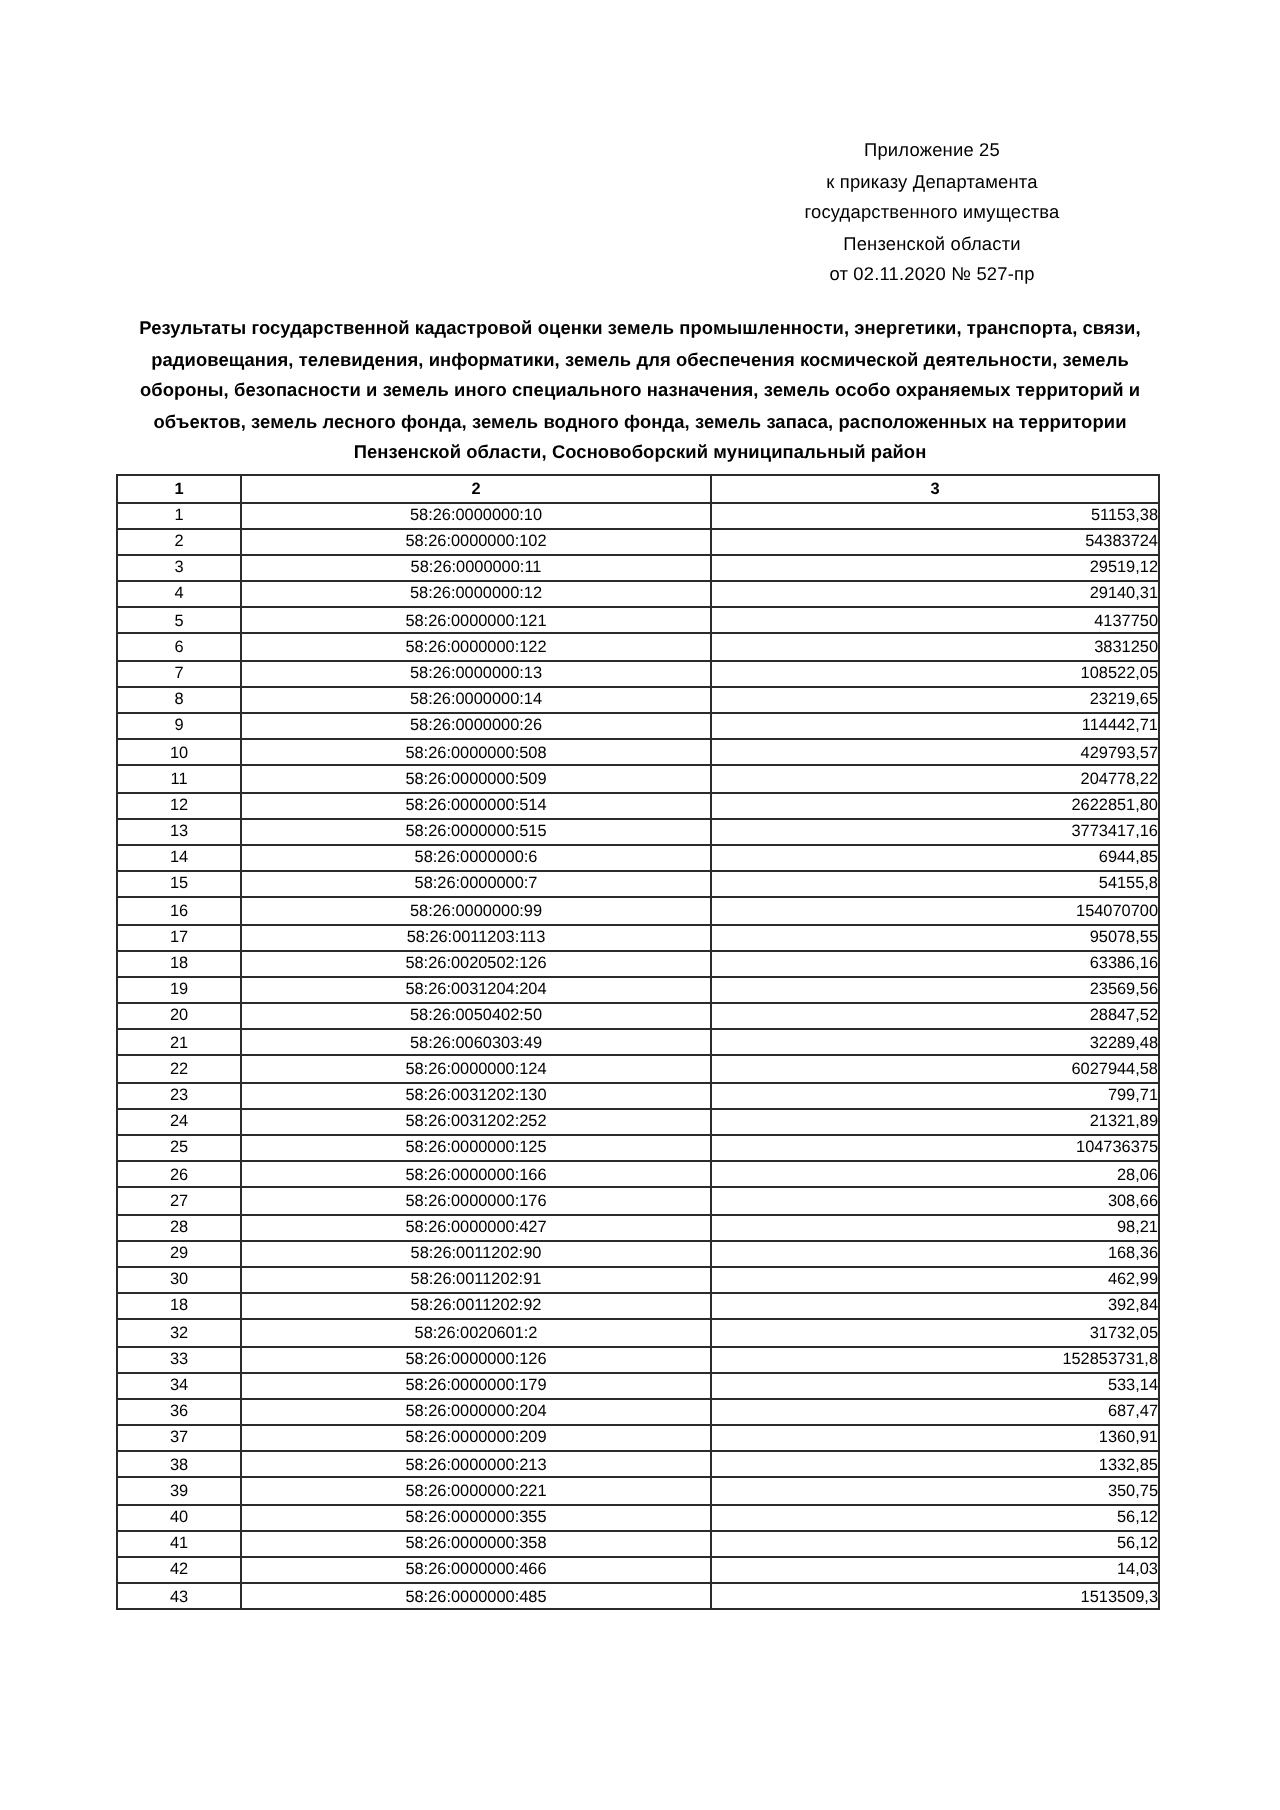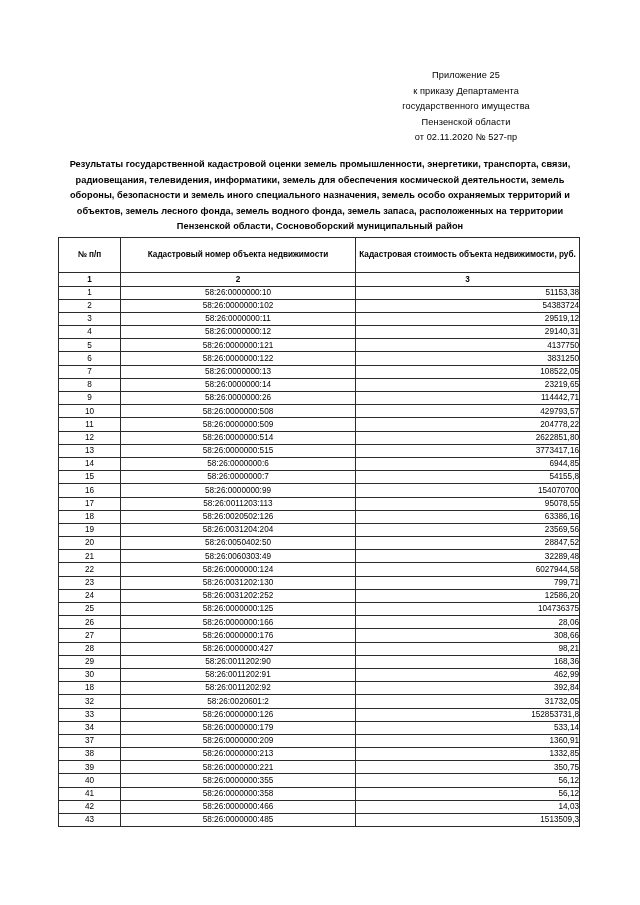--- a/index.html
+++ b/index.html
@@ -108,25 +108,20 @@
 
   <div class="table-wrap">
     <table class="reg">
       <colgroup>
         <col class="c-num">
         <col class="c-cad">
         <col class="c-price">
       </colgroup>
       <thead>
         <tr>
-          <th class="head-cell">№ п/п</th>
-          <th class="head-cell">Кадастровый номер объекта недвижимости</th>
-          <th class="head-cell">Кадастровая стоимость объекта недвижимости, руб.</th>
-        </tr>
-        <tr>
           <th class="numrow">1</th>
           <th class="numrow">2</th>
           <th class="numrow">3</th>
         </tr>
       </thead>
       <tbody id="table-body">
           <tr>
             <td class="n">1</td>
             <td class="cd">58:26:0000000:10</td>
             <td class="pr">51153,38</td>
@@ -237,21 +232,21 @@
             <td class="pr">6027944,58</td>
           </tr>
           <tr>
             <td class="n">23</td>
             <td class="cd">58:26:0031202:130</td>
             <td class="pr">799,71</td>
           </tr>
           <tr>
             <td class="n">24</td>
             <td class="cd">58:26:0031202:252</td>
-            <td class="pr">12586,20</td>
+            <td class="pr">21321,89</td>
           </tr>
           <tr>
             <td class="n">25</td>
             <td class="cd">58:26:0000000:125</td>
             <td class="pr">104736375</td>
           </tr>
           <tr>
             <td class="n">26</td>
             <td class="cd">58:26:0000000:166</td>
             <td class="pr">28,06</td>
@@ -290,20 +285,25 @@
             <td class="n">33</td>
             <td class="cd">58:26:0000000:126</td>
             <td class="pr">152853731,8</td>
           </tr>
           <tr>
             <td class="n">34</td>
             <td class="cd">58:26:0000000:179</td>
             <td class="pr">533,14</td>
           </tr>
           <tr>
+            <td class="n">36</td>
+            <td class="cd">58:26:0000000:204</td>
+            <td class="pr">687,47</td>
+          </tr>
+          <tr>
             <td class="n">37</td>
             <td class="cd">58:26:0000000:209</td>
             <td class="pr">1360,91</td>
           </tr>
           <tr>
             <td class="n">38</td>
             <td class="cd">58:26:0000000:213</td>
             <td class="pr">1332,85</td>
           </tr>
           <tr>

